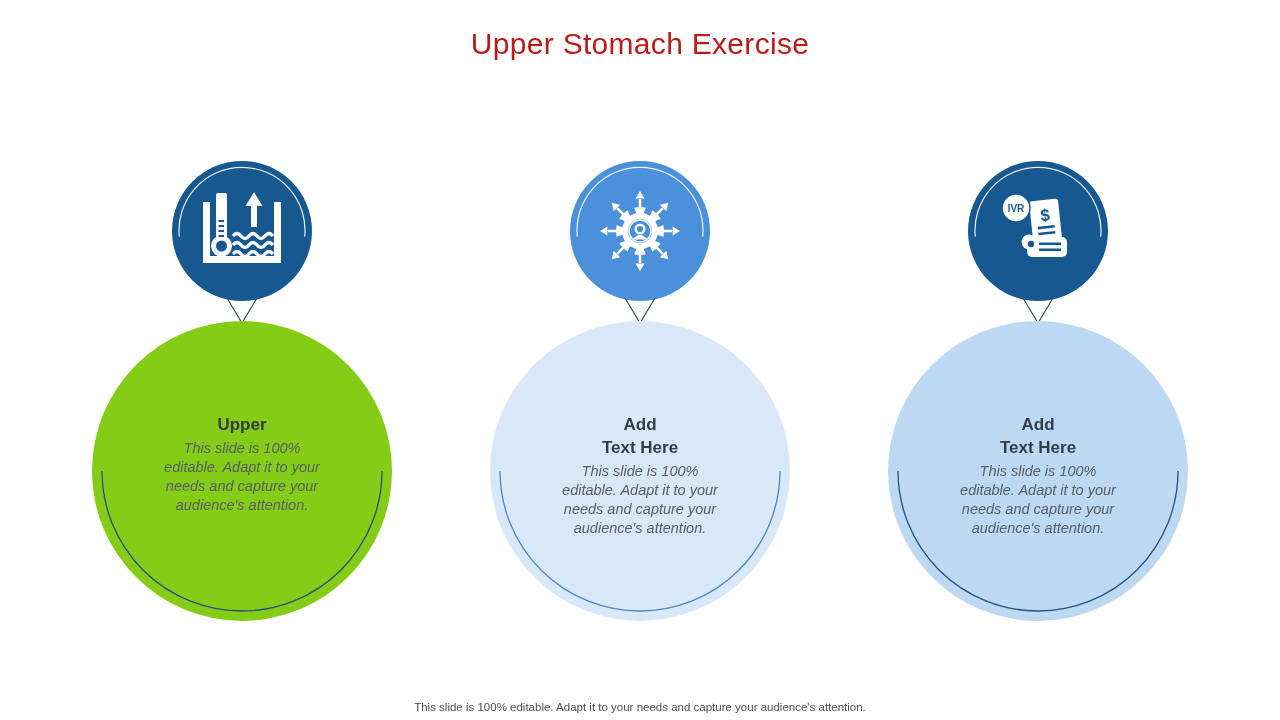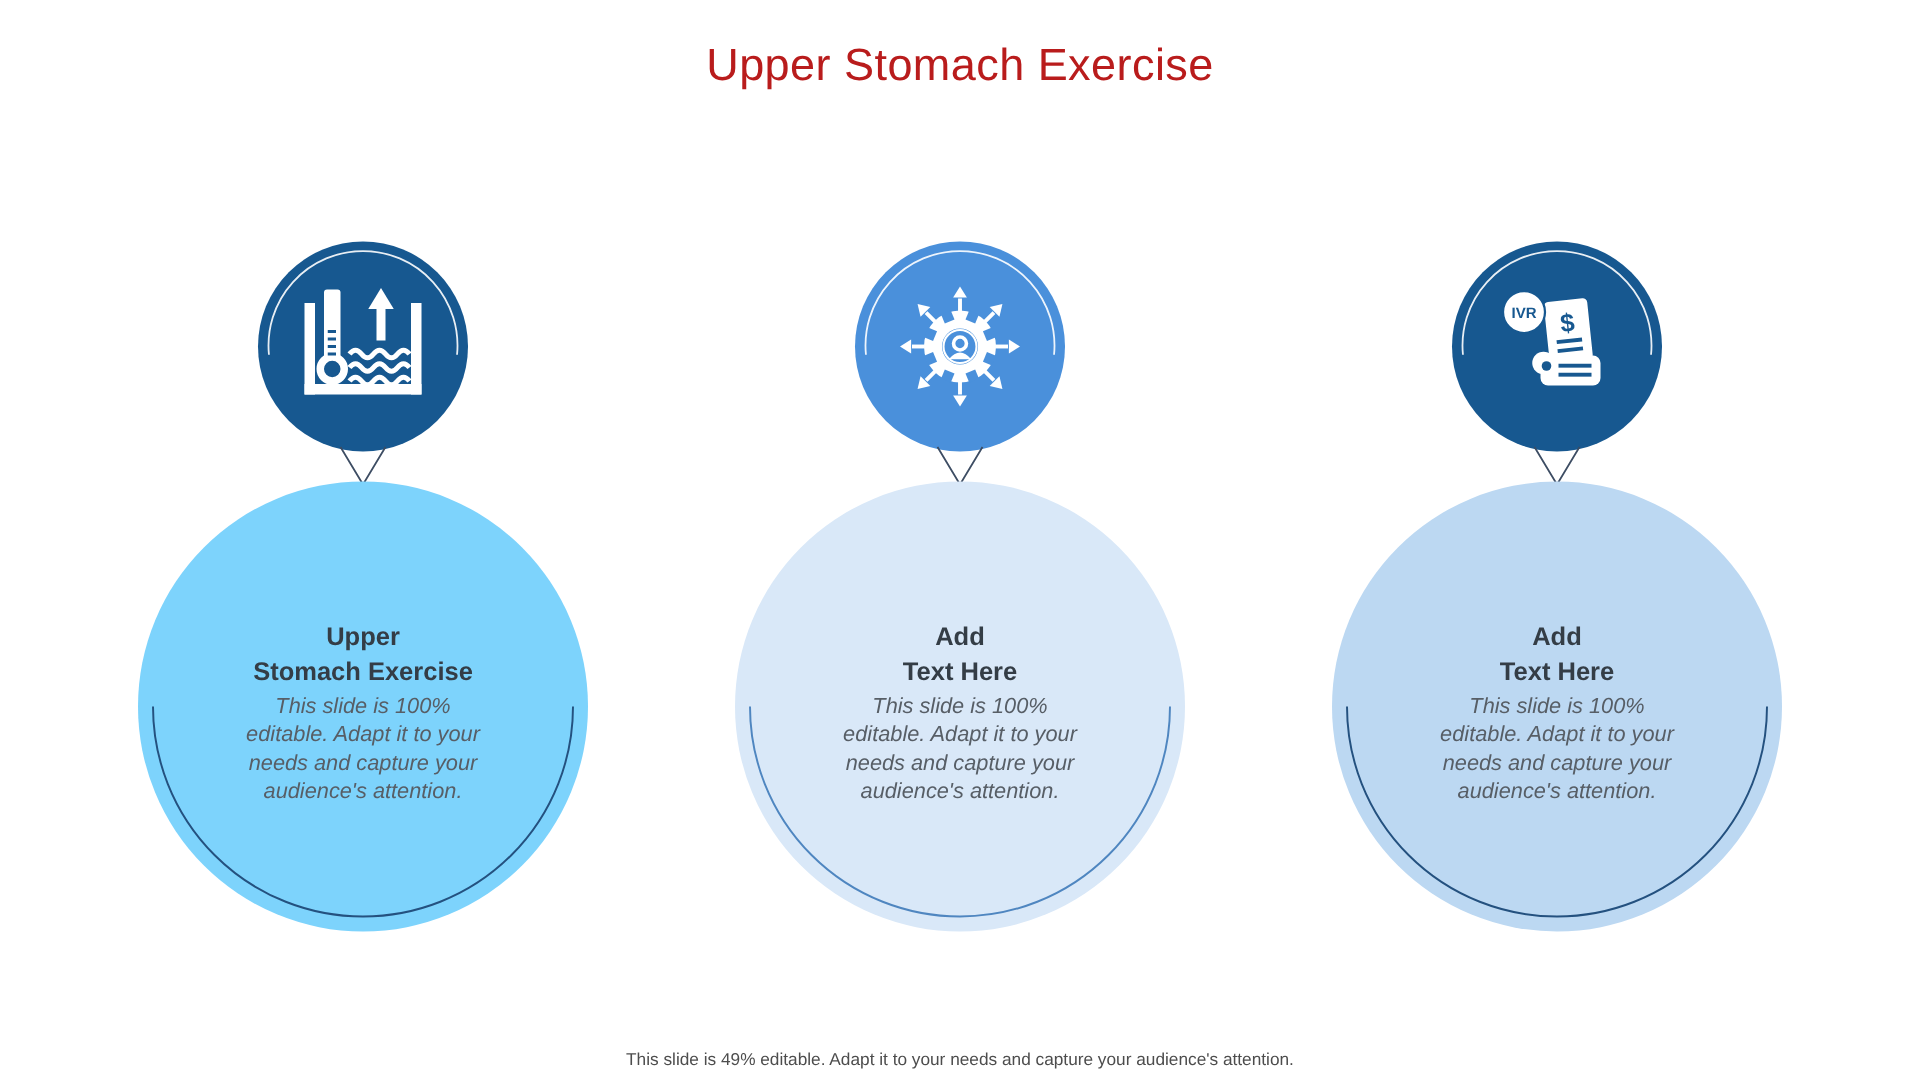--- a/index.html
+++ b/index.html
@@ -56,28 +56,27 @@
           <path d="M33 65 q4 -5 8 0 t8 0 t8 0 t8 0 t8 0"></path>
         </g>
       </svg>
       <svg class="halo" width="140" height="140" viewBox="0 0 140 140">
         <path d="M7.3 75.5 A63 63 0 1 1 132.7 75.5" fill="none" stroke="#fff" stroke-width="1.2" opacity="0.9"></path>
       </svg>
     </div>
     <svg class="pointer" width="34" height="28" viewBox="0 0 34 28">
       <path d="M2 1 L17 26 L32 1" fill="none" stroke="#3D4D63" stroke-width="1.2"></path>
     </svg>
-    <div class="big-circle" style="background: #7dd3fc;">
+    <div class="big-circle" style="background: #84cc16;">
       <svg class="big-arc" width="300" height="300" viewBox="0 0 300 300">
         <path d="M10 150 A140 140 0 0 0 290 150" fill="none" stroke="#24517F" stroke-width="1.3"></path>
       </svg>
       <div class="bubble-text">
         <div class="heading">
           <div>Upper</div>
-          <div>Stomach Exercise</div>
         </div>
         <div class="bodytxt">
           <div class="body-line">This slide is 100%</div>
           <div class="body-line">editable. Adapt it to your</div>
           <div class="body-line">needs and capture your</div>
           <div class="body-line">audience's attention.</div>
         </div>
       </div>
     </div>
   </div>
@@ -201,14 +200,14 @@
         <div class="bodytxt">
           <div class="body-line">This slide is 100%</div>
           <div class="body-line">editable. Adapt it to your</div>
           <div class="body-line">needs and capture your</div>
           <div class="body-line">audience's attention.</div>
         </div>
       </div>
     </div>
   </div>
 
-  <div class="footer">This slide is 49% editable. Adapt it to your needs and capture your audience's attention.</div>
+  <div class="footer">This slide is 100% editable. Adapt it to your needs and capture your audience's attention.</div>
 </div>
 
 </body></html>

